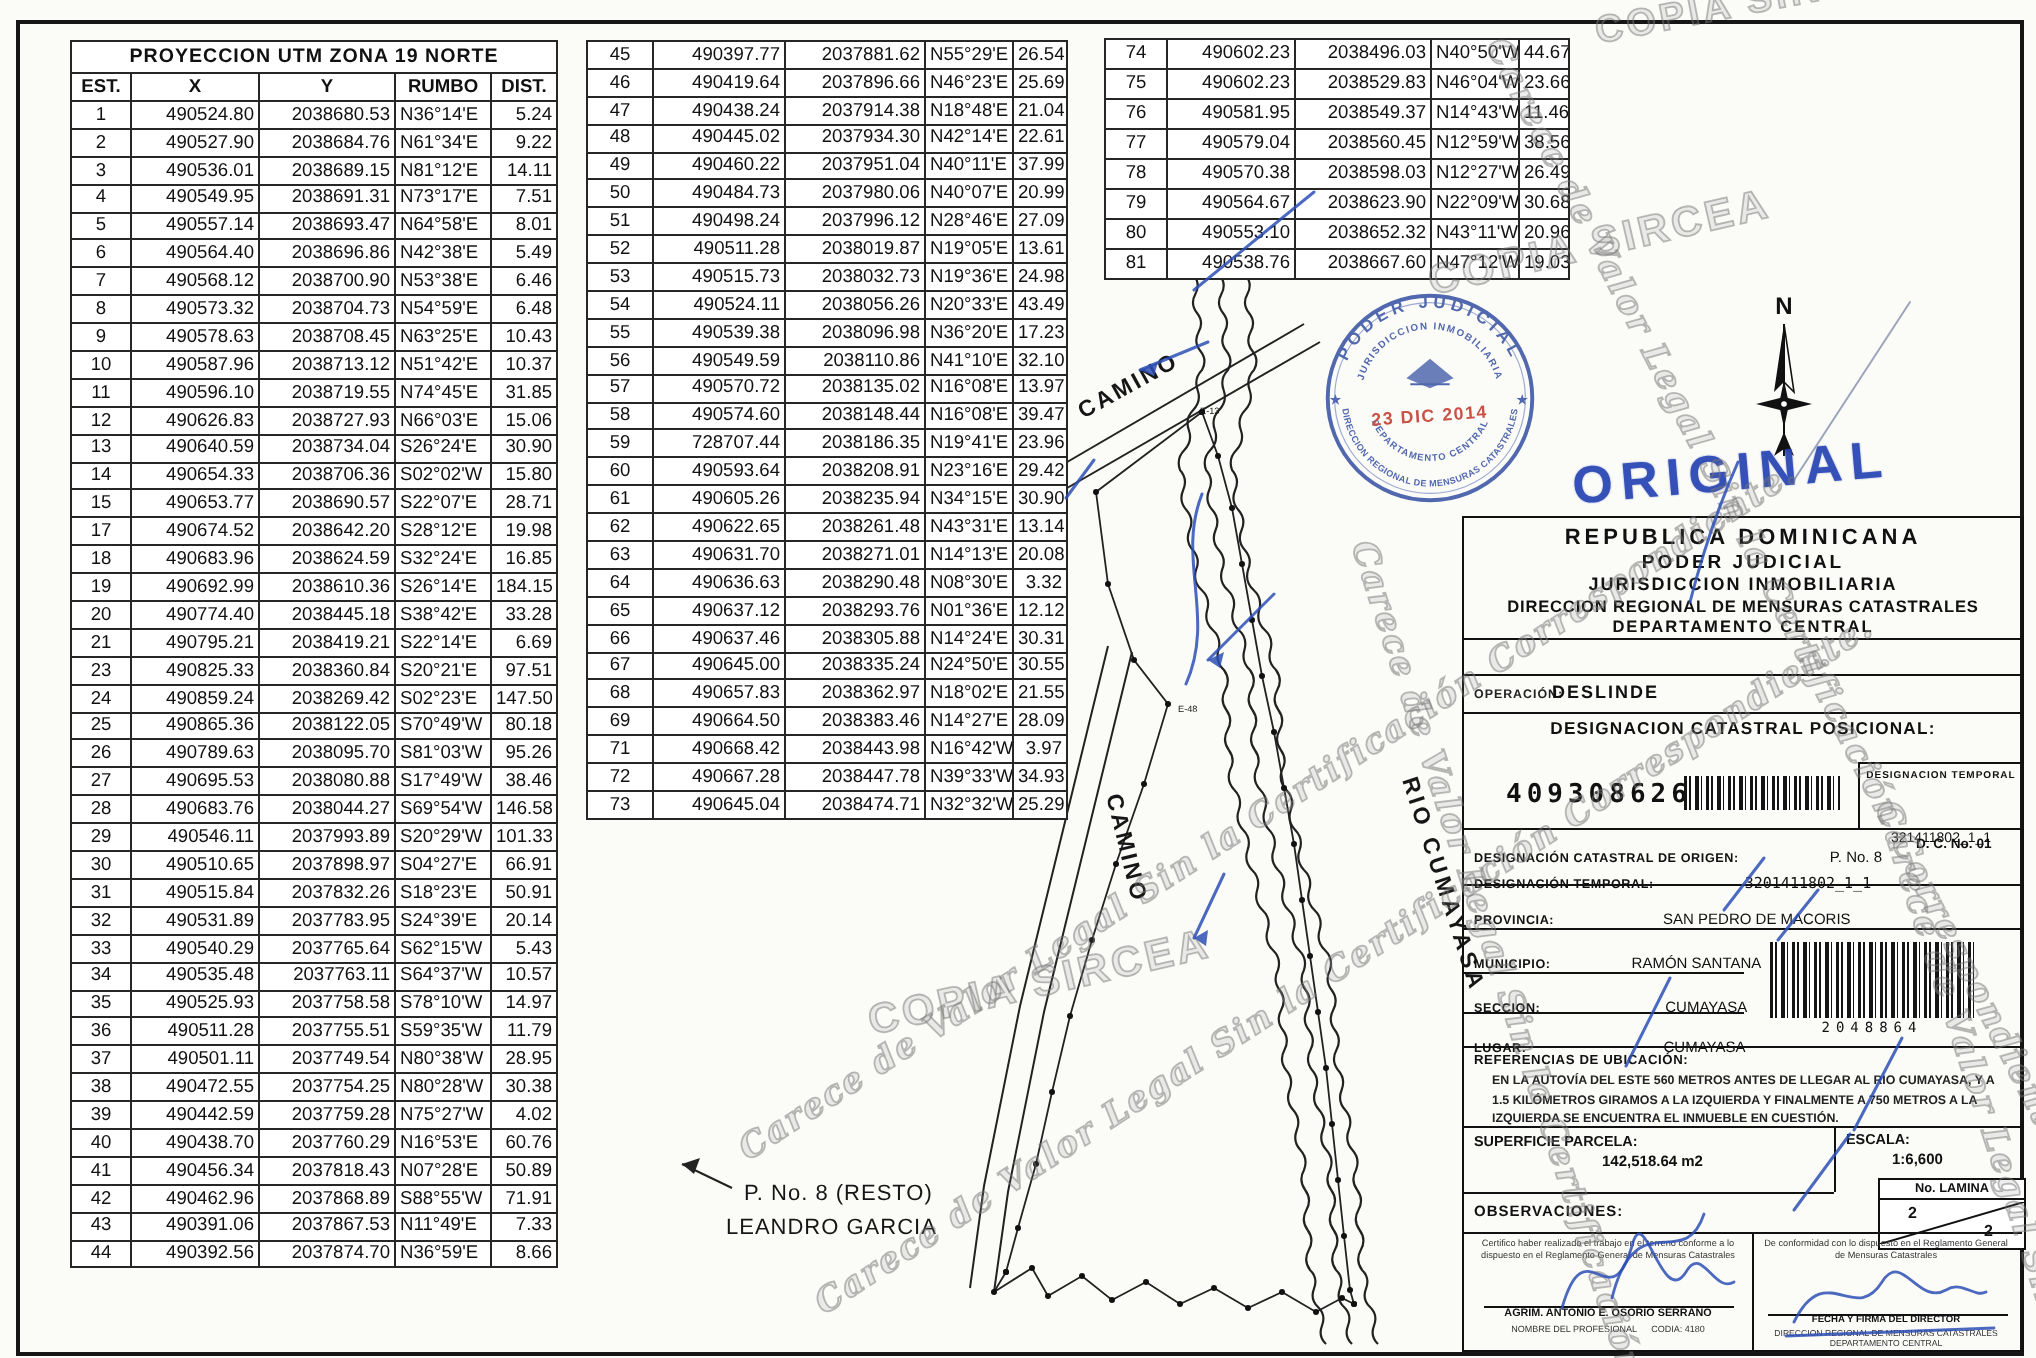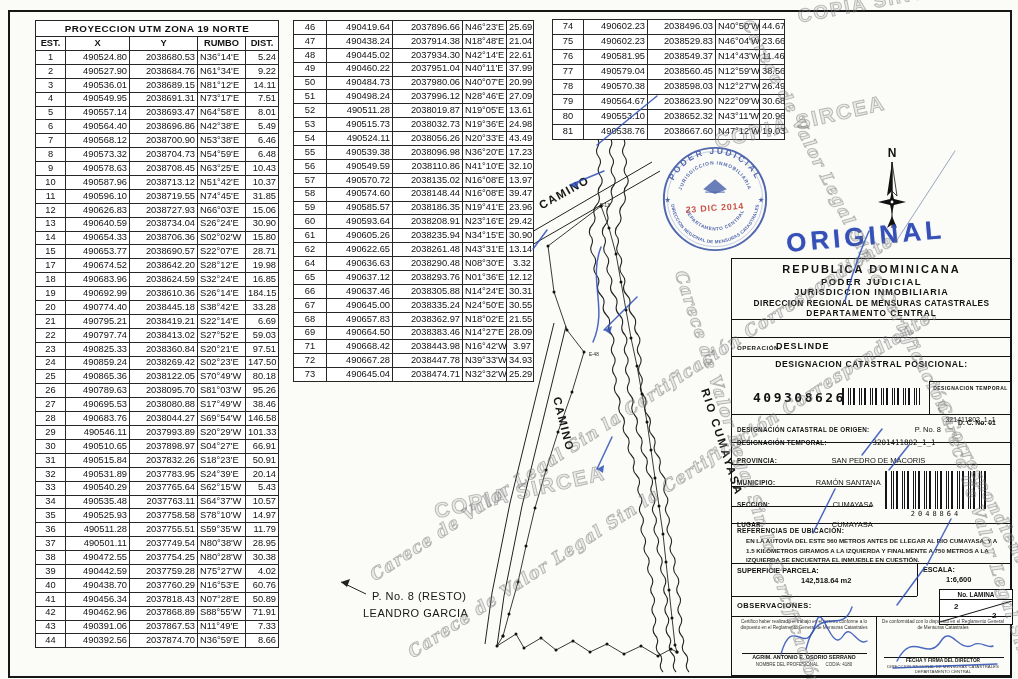--- a/index.html
+++ b/index.html
@@ -381,27 +381,20 @@
         <td class="c4">33.28</td>
       </tr>
       <tr>
         <td class="c0">21</td>
         <td class="c1">490795.21</td>
         <td class="c2">2038419.21</td>
         <td class="c3">S22°14'E</td>
         <td class="c4">6.69</td>
       </tr>
       <tr>
-        <td class="c0">22</td>
-        <td class="c1">490797.74</td>
-        <td class="c2">2038413.02</td>
-        <td class="c3">S27°52'E</td>
-        <td class="c4">59.03</td>
-      </tr>
-      <tr>
         <td class="c0">23</td>
         <td class="c1">490825.33</td>
         <td class="c2">2038360.84</td>
         <td class="c3">S20°21'E</td>
         <td class="c4">97.51</td>
       </tr>
       <tr>
         <td class="c0">24</td>
         <td class="c1">490859.24</td>
         <td class="c2">2038269.42</td>
@@ -554,20 +547,27 @@
 <table class="utm t2">
   <colgroup>
       <col style="width:33px">
       <col style="width:66px">
       <col style="width:70px">
       <col style="width:44px">
       <col style="width:27px">
     </colgroup>
   <tbody>
       <tr>
+        <td class="c0">45</td>
+        <td class="c1">490397.77</td>
+        <td class="c2">2037881.62</td>
+        <td class="c3">N55°29'E</td>
+        <td class="c4">26.54</td>
+      </tr>
+      <tr>
         <td class="c0">46</td>
         <td class="c1">490419.64</td>
         <td class="c2">2037896.66</td>
         <td class="c3">N46°23'E</td>
         <td class="c4">25.69</td>
       </tr>
       <tr>
         <td class="c0">47</td>
         <td class="c1">490438.24</td>
         <td class="c2">2037914.38</td>
@@ -646,21 +646,21 @@
       </tr>
       <tr>
         <td class="c0">58</td>
         <td class="c1">490574.60</td>
         <td class="c2">2038148.44</td>
         <td class="c3">N16°08'E</td>
         <td class="c4">39.47</td>
       </tr>
       <tr>
         <td class="c0">59</td>
-        <td class="c1">490585.57</td>
+        <td class="c1">728707.44</td>
         <td class="c2">2038186.35</td>
         <td class="c3">N19°41'E</td>
         <td class="c4">23.96</td>
       </tr>
       <tr>
         <td class="c0">60</td>
         <td class="c1">490593.64</td>
         <td class="c2">2038208.91</td>
         <td class="c3">N23°16'E</td>
         <td class="c4">29.42</td>
@@ -671,20 +671,27 @@
         <td class="c2">2038235.94</td>
         <td class="c3">N34°15'E</td>
         <td class="c4">30.90</td>
       </tr>
       <tr>
         <td class="c0">62</td>
         <td class="c1">490622.65</td>
         <td class="c2">2038261.48</td>
         <td class="c3">N43°31'E</td>
         <td class="c4">13.14</td>
+      </tr>
+      <tr>
+        <td class="c0">63</td>
+        <td class="c1">490631.70</td>
+        <td class="c2">2038271.01</td>
+        <td class="c3">N14°13'E</td>
+        <td class="c4">20.08</td>
       </tr>
       <tr>
         <td class="c0">64</td>
         <td class="c1">490636.63</td>
         <td class="c2">2038290.48</td>
         <td class="c3">N08°30'E</td>
         <td class="c4">3.32</td>
       </tr>
       <tr>
         <td class="c0">65</td>

